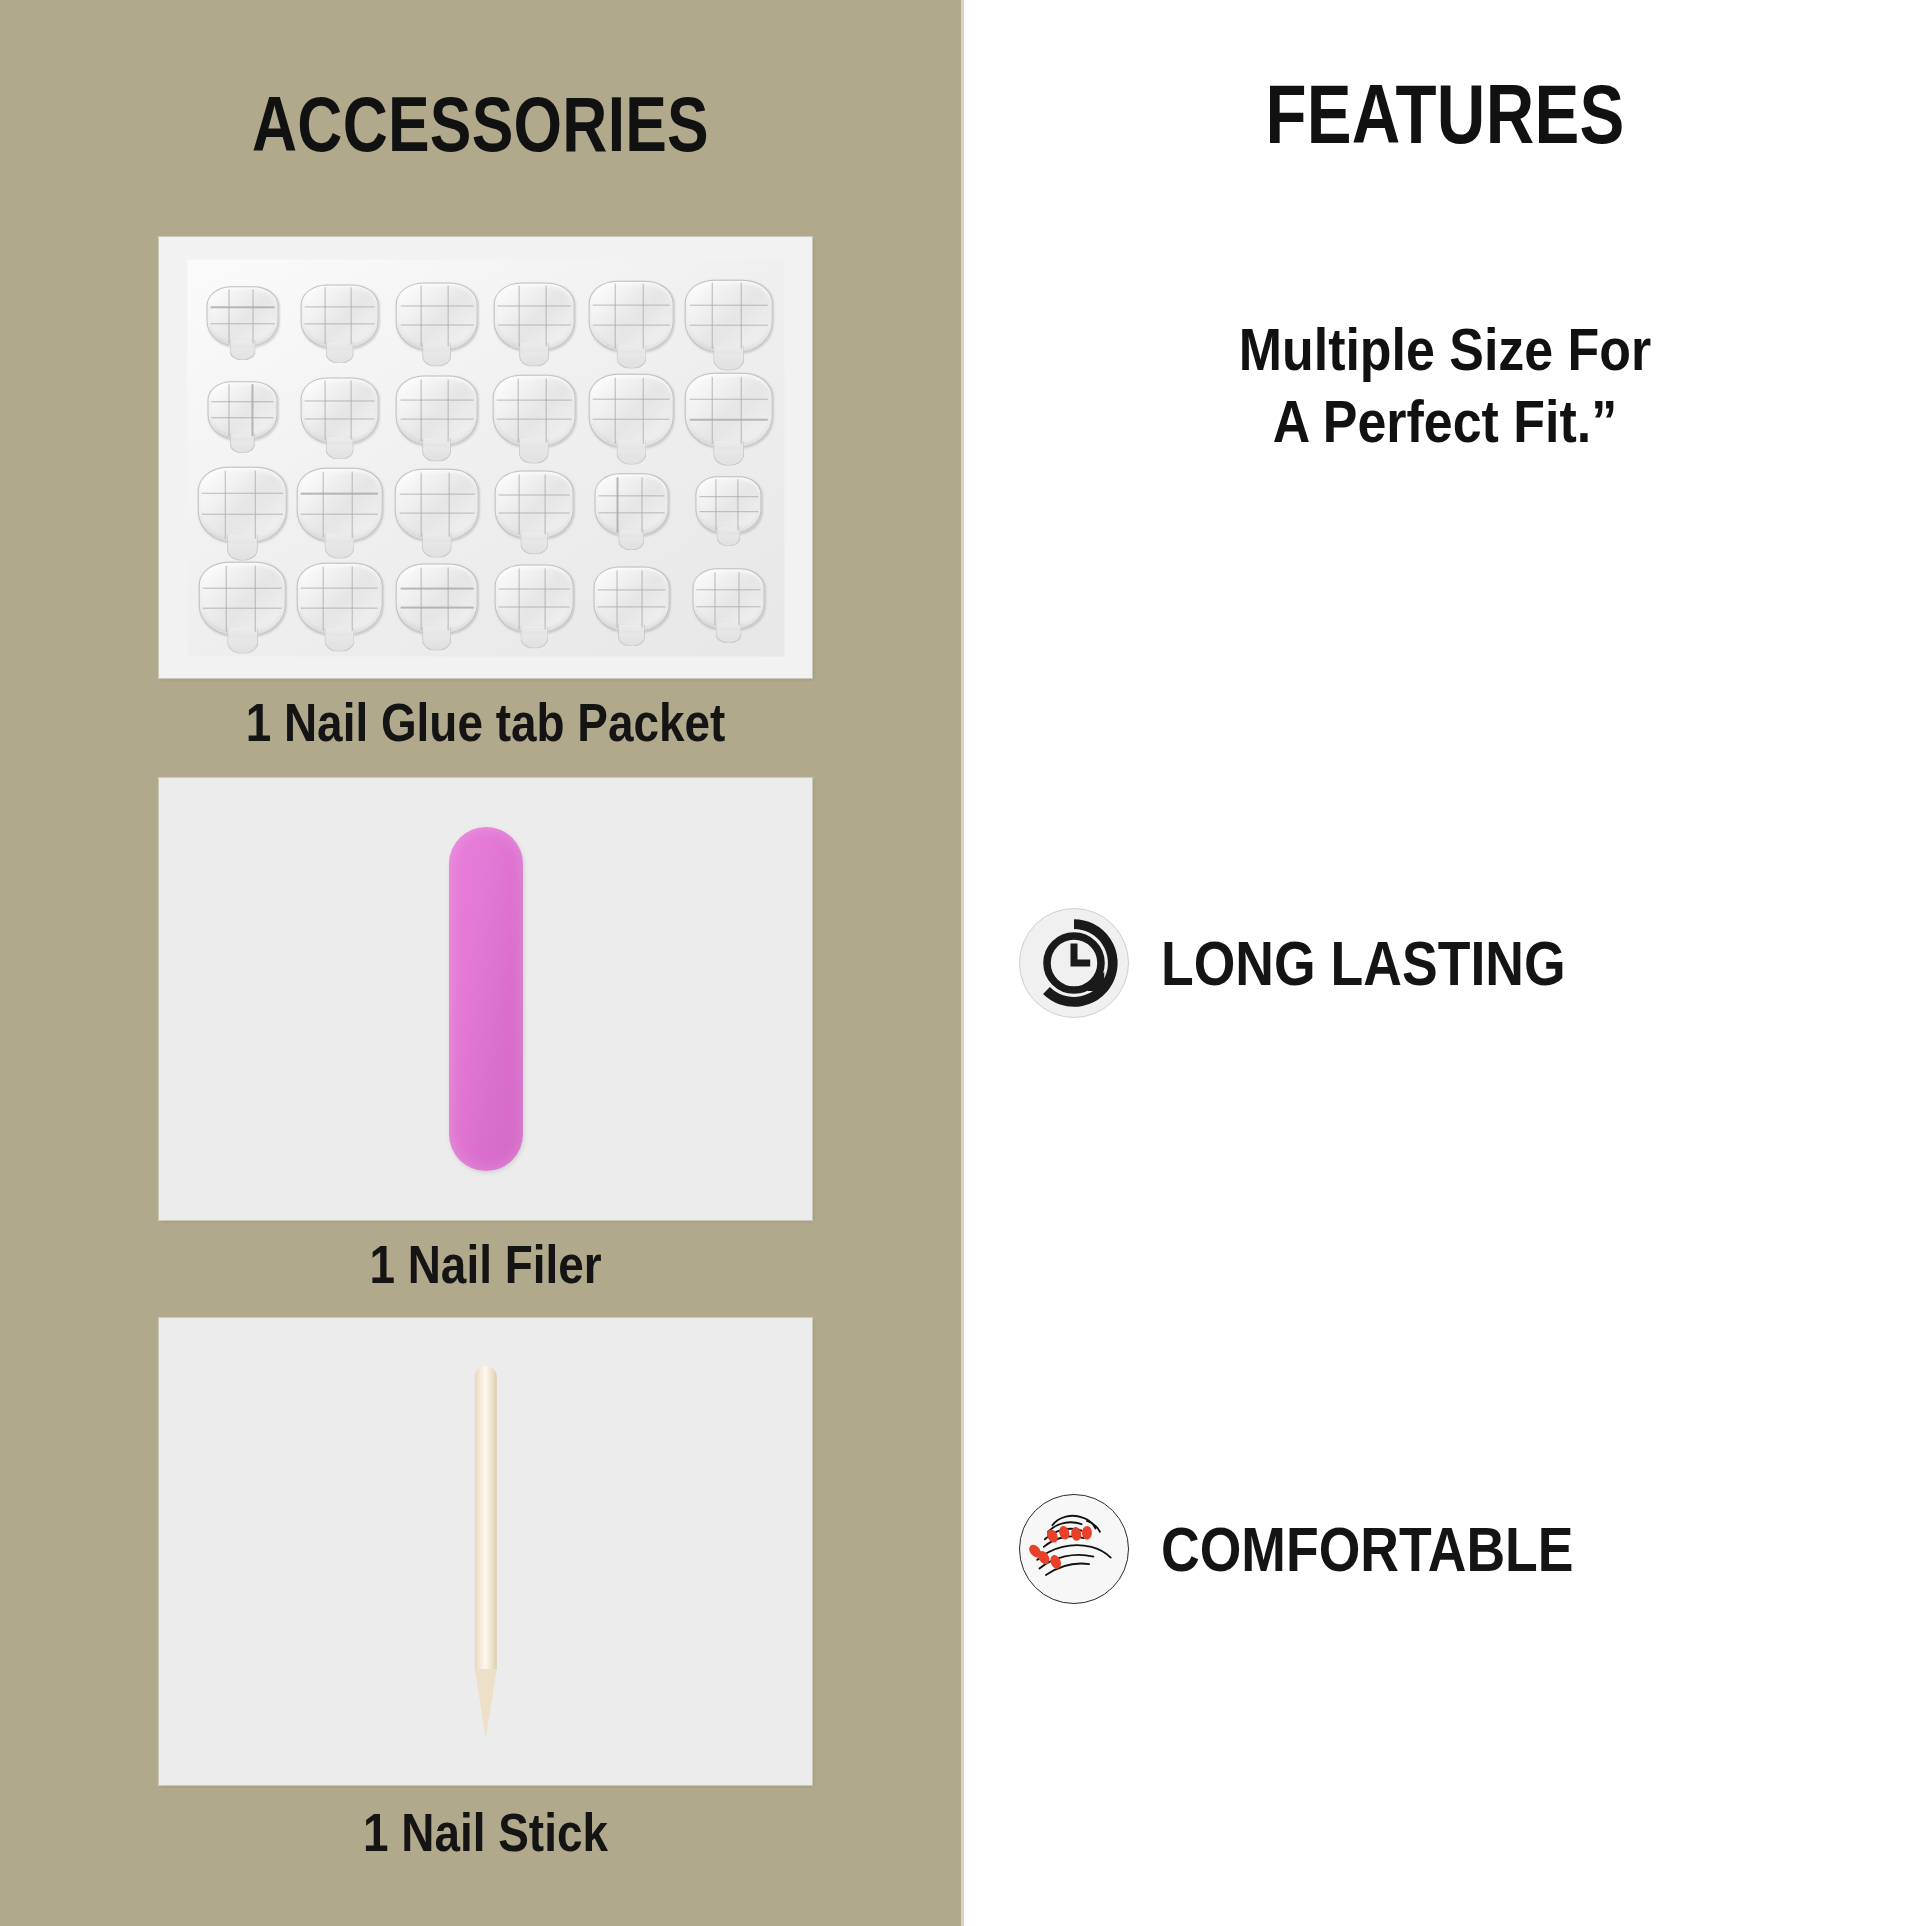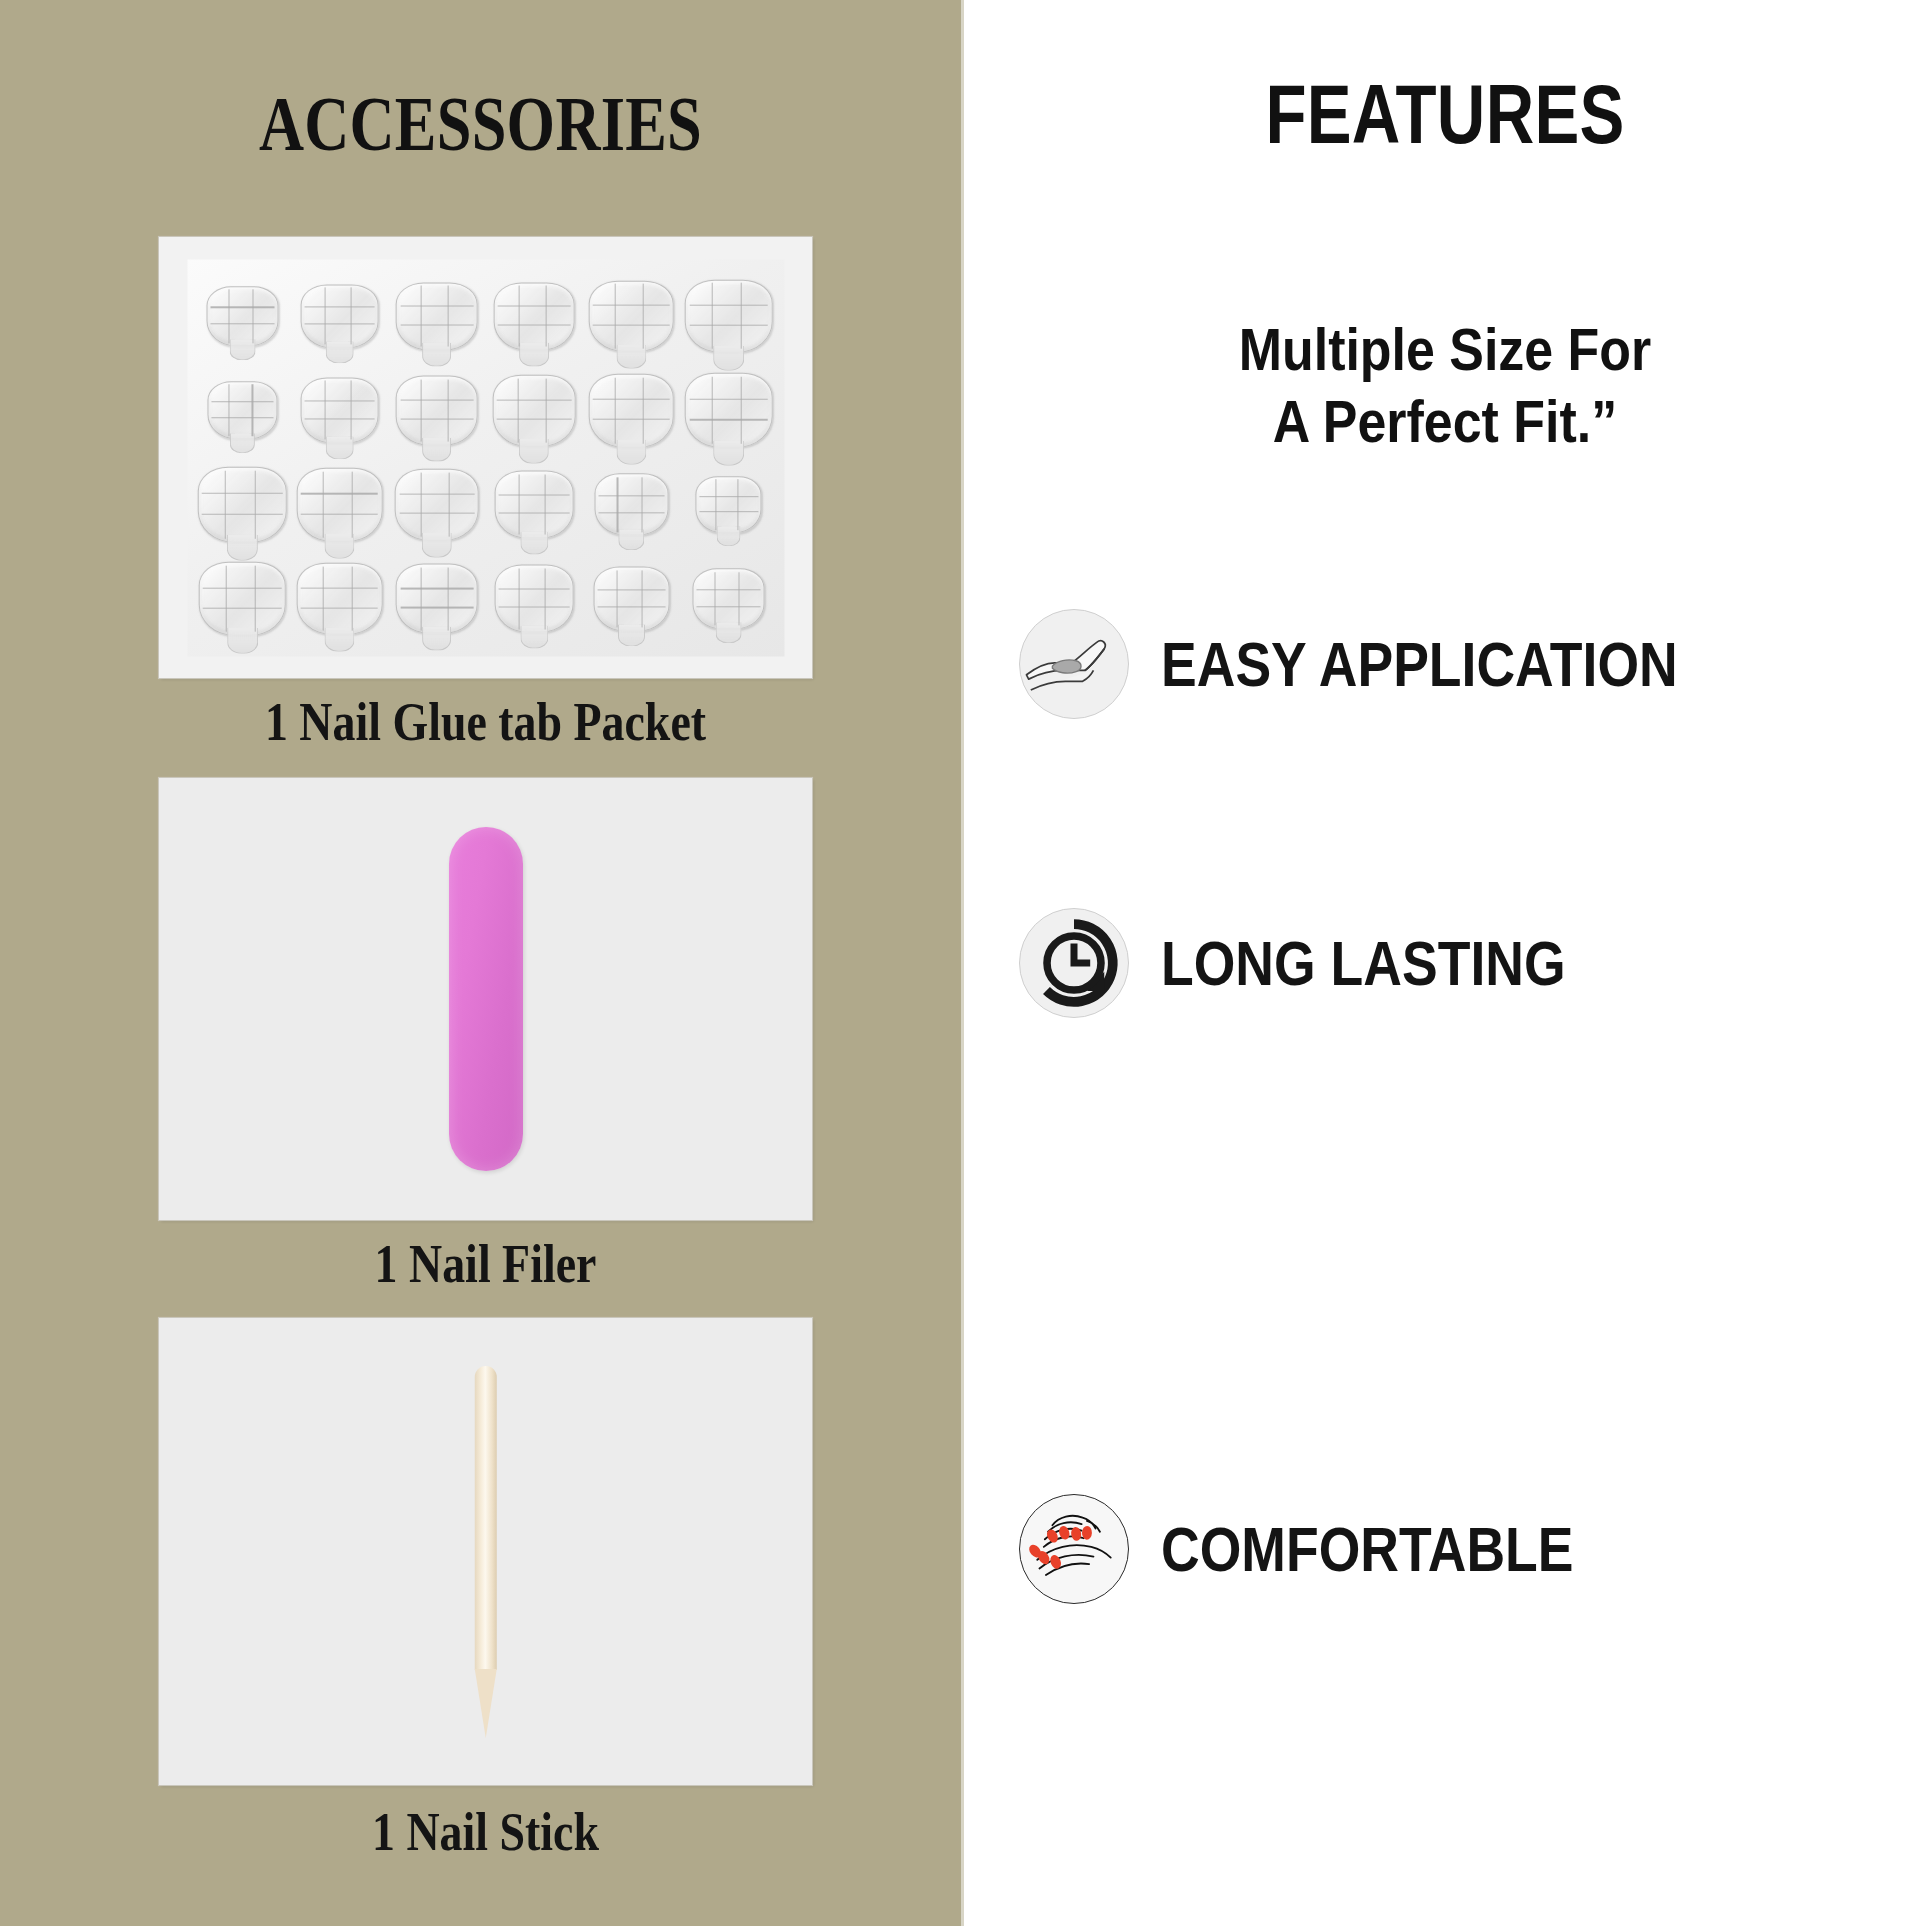--- a/index.html
+++ b/index.html
@@ -21,21 +21,20 @@
   }
 
   
   #accessories-panel {
     position: absolute;
     left: 0;
     top: 0;
     width: 961px;
     height: 1926px;
     background: #b0a98b;
-    font-family: Liberation Serif, serif;
   }
   #panel-divider {
     position: absolute;
     left: 961px;
     top: 0;
     width: 3.4px;
     height: 1926px;
     background: #d8d5c6;
   }
 
@@ -471,33 +470,20 @@
 
   <div id="features-panel">
 
     <div class="panel-title" id="features-title">FEATURES</div>
 
     <div id="features-tagline">
       <div>Multiple Size For</div>
       <div>A Perfect Fit.”</div>
     </div>
 
-    <div class="feature-row" id="feature-row-0">
-      <div class="feature-icon">
-        <svg viewBox="0 0 100 100">
-          <g fill="none" stroke="#3b3b3b" stroke-width="1.6" stroke-linejoin="round">
-            <path d="M8 64 C20 58 30 56 40 56 L60 56 C66 52 72 44 78 36 C81 31 76 26 71 30 C64 35 56 43 48 49 L32 49 C22 49 14 54 6 60 Z" fill="#f8f8f8"></path>
-            <path d="M60 56 C66 52 72 44 78 36"></path>
-            <path d="M10 74 C22 68 32 66 42 66 L58 66 C62 64 66 60 68 56" fill="#f3f3f3"></path>
-          </g>
-          <path d="M30 52 C34 47 44 45 52 47 C58 49 58 55 52 57 C44 60 34 58 30 54 Z" fill="#a9a9a9" stroke="#7a7a7a" stroke-width="1.3"></path>
-        </svg>
-      </div>
-      <div class="feature-label">EASY APPLICATION</div>
-    </div>
 
     <div class="feature-row" id="feature-row-1">
       <div class="feature-icon">
         <svg viewBox="0 0 100 100">
           <path d="M50 14 A36 36 0 1 1 24.5 75.5" fill="none" stroke="#1a1a1a" stroke-width="9" stroke-linecap="butt"></path>
           <path d="M78 58 L78 76 L62 76 Z" fill="#1a1a1a"></path>
           <circle cx="50" cy="50" r="25" fill="none" stroke="#1a1a1a" stroke-width="7"></circle>
           <path d="M50 32 L50 50 L65 50" fill="none" stroke="#1a1a1a" stroke-width="6.5" stroke-linecap="butt"></path>
         </svg>
       </div>

